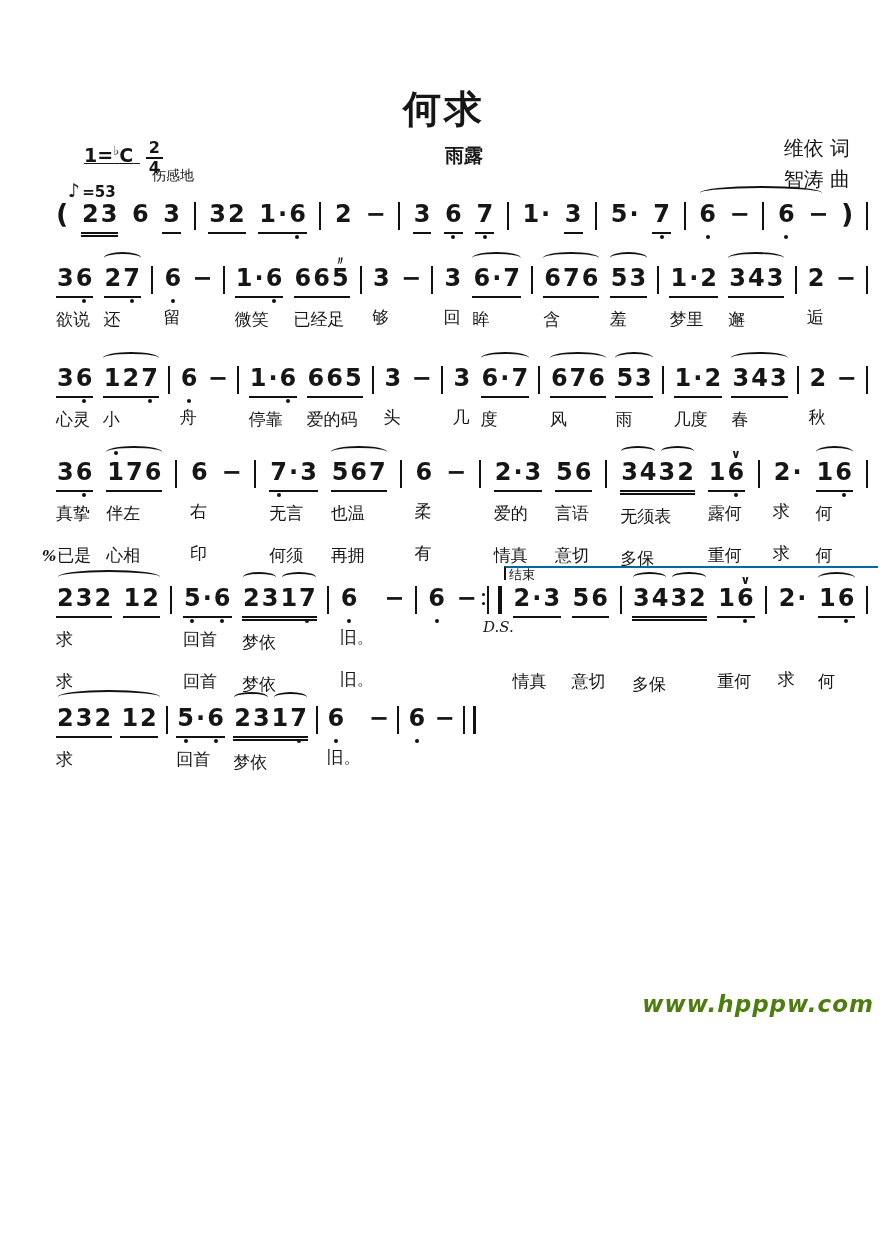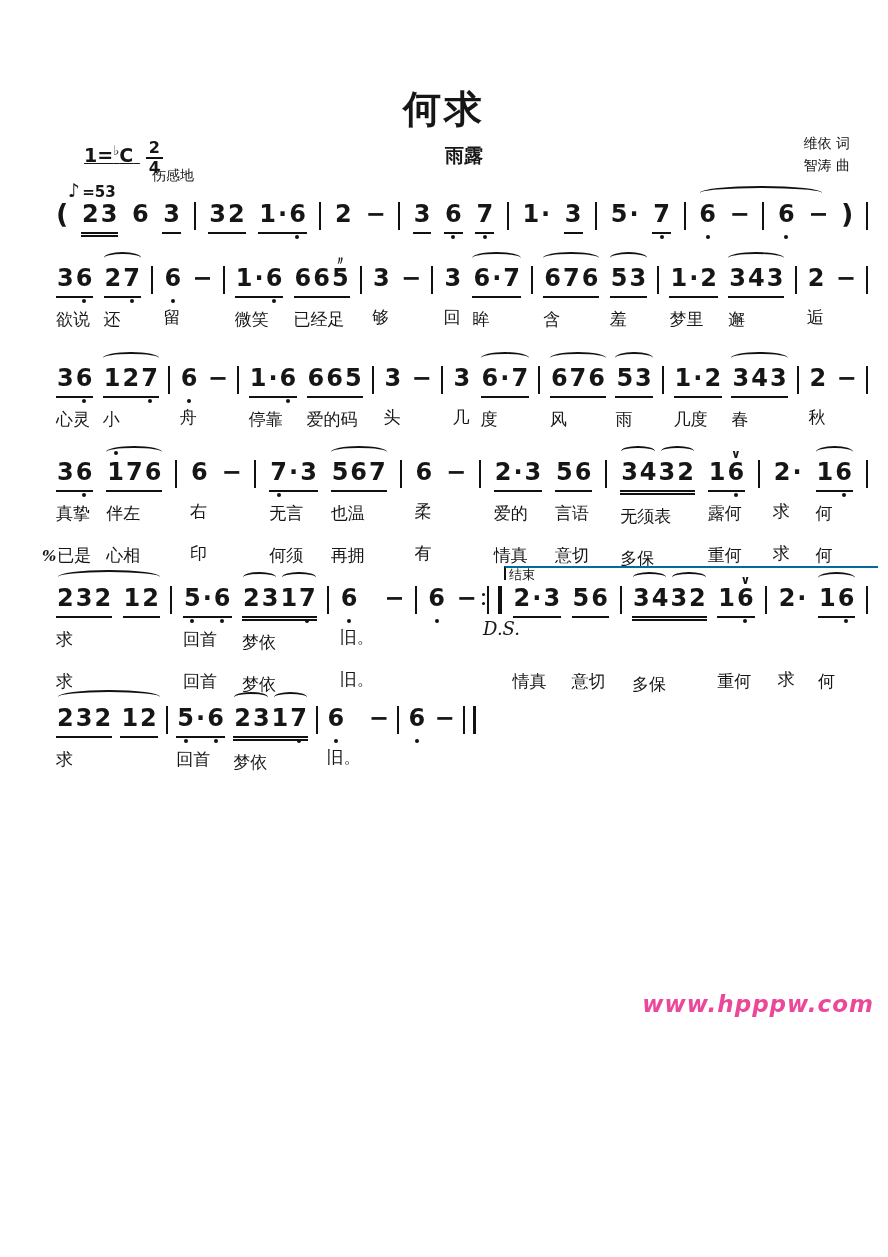--- a/index.html
+++ b/index.html
@@ -4,21 +4,21 @@
 <style>
   html,body{margin:0;padding:0;background:#fff;}
   .page{position:relative;width:888px;height:1025px;background:#ffffff;overflow:hidden;
         font-family:"DejaVu Sans",sans-serif;color:#161616;}
   
   .title{position:absolute;top:84px;left:0;width:100%;text-align:center;
          font-size:38px;font-weight:700;letter-spacing:3px;margin:0;}
   .subtitle{position:absolute;top:143px;left:0;width:100%;text-align:center;
          font-size:19px;font-weight:700;margin-left:20px;}
   .credits{position:absolute;top:133px;right:38px;text-align:right;
-         font-size:14px;line-height:1.55;}
+         font-size:20px;line-height:1.55;}
   .keyblock{position:absolute;top:138px;left:84px;font-size:19px;font-weight:600;text-decoration:underline;}
   .keyblock sup{font-size:13px;}
   .frac{display:inline-flex;flex-direction:column;align-items:center;vertical-align:middle;
         margin-left:6px;font-size:16px;font-weight:700;line-height:1.1;position:relative;top:1px;}
   .frac .top{border-bottom:2px solid #111;padding:0 3px;}
   .tempo{position:absolute;top:179px;left:68px;font-size:15px;font-weight:600;}
   .tempo .tnote{font-size:19px;margin-right:2px;}
   .expression{position:absolute;top:167px;left:152px;font-size:14px;}
   
   .score-line{position:absolute;left:56px;width:812px;display:flex;
@@ -59,27 +59,27 @@
   .rbar .chars::before{content:"";position:absolute;left:-7px;top:7px;width:3px;height:3px;
         border-radius:50%;background:#111;box-shadow:0 9px 0 #111;}
   .paren .chars{font-size:27px;font-weight:700;}
   .dash .chars{font-weight:700;}
   
   .ly{margin-top:11px;height:21px;font-size:17px;white-space:nowrap;line-height:21px;}
   .ly + .ly{margin-top:21px;}
   .segno{font-family:"DejaVu Serif",serif;font-style:italic;font-weight:700;
          font-size:15px;margin-left:-14px;margin-right:1px;display:inline-block;}
   .sub{position:absolute;top:34px;left:-4px;font-family:"DejaVu Serif",serif;
-       font-style:italic;font-size:18px;}
+       font-style:italic;font-size:15px;}
   .ending{position:absolute;top:0;right:-10px;height:12px;
        border-top:2px solid #0369a1;border-left:2px solid #111;}
   .ending span{display:block;padding-left:3px;font-size:13px;line-height:1.15;}
   
   .watermark{position:absolute;right:14px;bottom:8px;font-size:23px;font-weight:700;
-       font-style:italic;color:#ec4899;letter-spacing:1px;}
+       font-style:italic;color:#4d7c0f;letter-spacing:1px;}
 </style>
 </head>
 <body>
 
 <div class="page">
   <h1 class="title">何求</h1>
   <div class="subtitle">雨露</div>
 
   <div class="credits">
     <div>维依 词</div>

